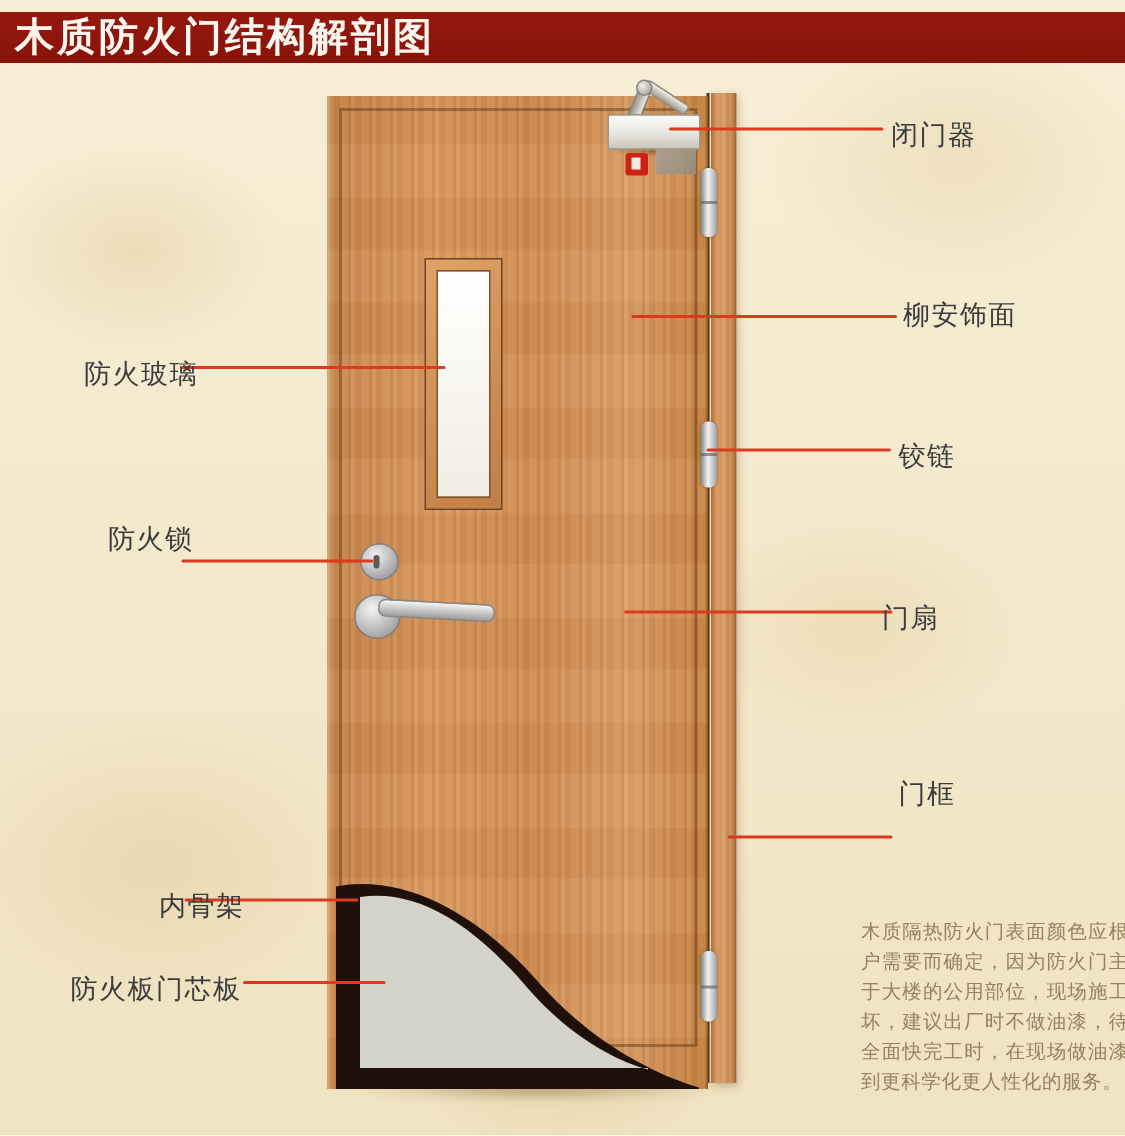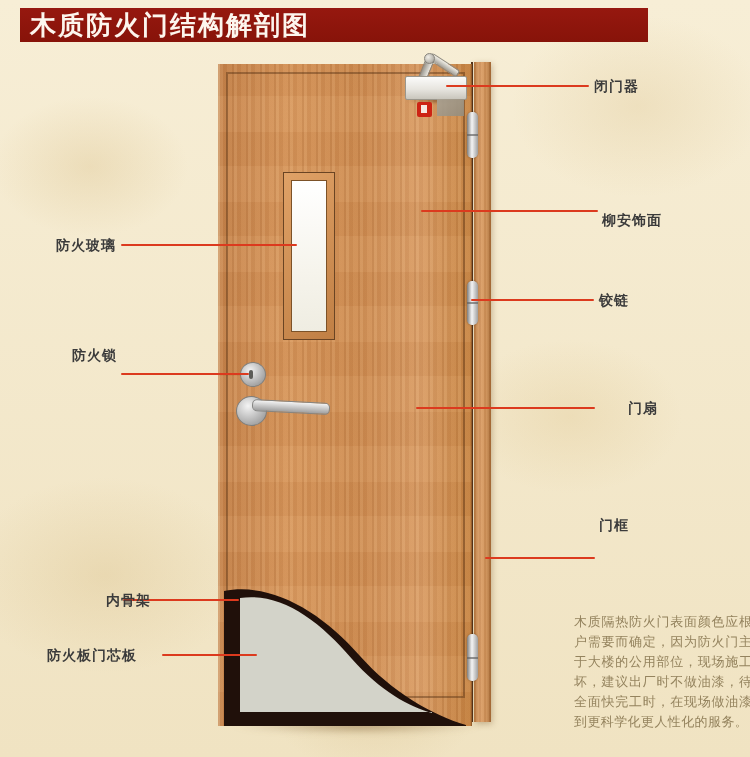--- a/index.html
+++ b/index.html
@@ -9,21 +9,21 @@
     background:
       radial-gradient(ellipse 140px 100px at 12% 22%, rgba(214,186,128,0.30), transparent 70%),
       radial-gradient(ellipse 180px 130px at 85% 14%, rgba(214,186,128,0.25), transparent 70%),
       radial-gradient(ellipse 160px 110px at 76% 55%, rgba(222,196,140,0.30), transparent 70%),
       radial-gradient(ellipse 200px 140px at 14% 76%, rgba(214,186,128,0.30), transparent 70%),
       radial-gradient(ellipse 150px 100px at 50% 93%, rgba(208,180,122,0.28), transparent 70%),
       radial-gradient(ellipse 90px 70px at 40% 45%, rgba(230,206,152,0.35), transparent 70%),
       linear-gradient(180deg,#f7eed6,#f0e3c2);
   }
   
-  .banner{position:absolute;left:0;top:8px;width:628px;height:34px;background:linear-gradient(180deg,#96180f,#871309);margin-left:20px;}
+  .banner{position:absolute;left:0;top:8px;width:750px;height:34px;background:linear-gradient(180deg,#96180f,#871309);}
   .banner .t{color:#fdf6ee;font-size:26px;font-weight:700;line-height:34px;padding-left:10px;letter-spacing:2px;white-space:nowrap;}
   
   .shadow{position:absolute;left:230px;top:718px;width:255px;height:16px;border-radius:50%;
     background:radial-gradient(ellipse,rgba(110,75,30,0.45),transparent 70%);filter:blur(3px);}
   .leaf{
     position:absolute;left:218px;top:64px;width:254px;height:662px;
     background:
       repeating-linear-gradient(90deg, rgba(120,70,30,0.10) 0 2px, rgba(255,228,186,0.10) 2px 5px, rgba(140,85,40,0.07) 5px 9px, rgba(255,218,170,0.06) 9px 14px),
       repeating-linear-gradient(0deg, rgba(120,70,30,0.04) 0 34px, rgba(255,235,200,0.05) 34px 70px),
       linear-gradient(90deg,#c5824a,#d69459 28%,#cd8a4f 55%,#d89a63 80%,#c5813f);
@@ -68,29 +68,29 @@
     background:linear-gradient(180deg,#f4f4f4,#9e9e9e);border:1px solid #858583;}
   
   .hinge{position:absolute;left:467px;width:11px;border-radius:5px;
     background:linear-gradient(90deg,#7e7e7e,#f4f4f4 45%,#9f9f9f);box-shadow:0 0 2px rgba(60,40,20,0.5);}
   .hinge .seam{position:absolute;left:0;right:0;top:48%;height:2px;background:rgba(96,96,96,0.65);}
   .hinge1{top:112px;height:46px;} .hinge2{top:281px;height:44px;} .hinge3{top:634px;height:47px;}
   
   .cut-svg{position:absolute;left:218px;top:64px;}
   .lines-svg{position:absolute;left:0;top:0;z-index:50;}
   
-  .lbl{position:absolute;font-size:14px;font-weight:700;color:#3b3b3b;letter-spacing:1px;white-space:nowrap;z-index:60;}
+  .lbl{position:absolute;font-size:18px;font-weight:400;color:#3b3b3b;letter-spacing:1px;white-space:nowrap;z-index:60;}
   .lbl-fhbl{left:56px;top:237px;text-align:right;}
   .lbl-fhs{left:72px;top:347px;}
   .lbl-ngj{left:74px;top:592px;margin-left:32px;}
   .lbl-fhbmxb{left:47px;top:647px;}
   .lbl-bmq{left:594px;top:78px;}
-  .lbl-lasm{left:602px;top:212px;}
+  .lbl-lasm{left:602px;top:198px;}
   .lbl-jl{left:599px;top:292px;}
-  .lbl-ms{left:628px;top:400px;text-align:right;}
+  .lbl-ms{left:588px;top:400px;text-align:right;}
   .lbl-mk{left:599px;top:517px;}
   
   .desc{position:absolute;left:554px;top:612px;width:206px;font-size:13px;line-height:20px;
     color:#94835e;font-weight:400;letter-spacing:0.4px;text-align:justify;z-index:60;margin-left:20px;}
 </style>
 </head>
 <body>
 
 <div class="stage">
 

